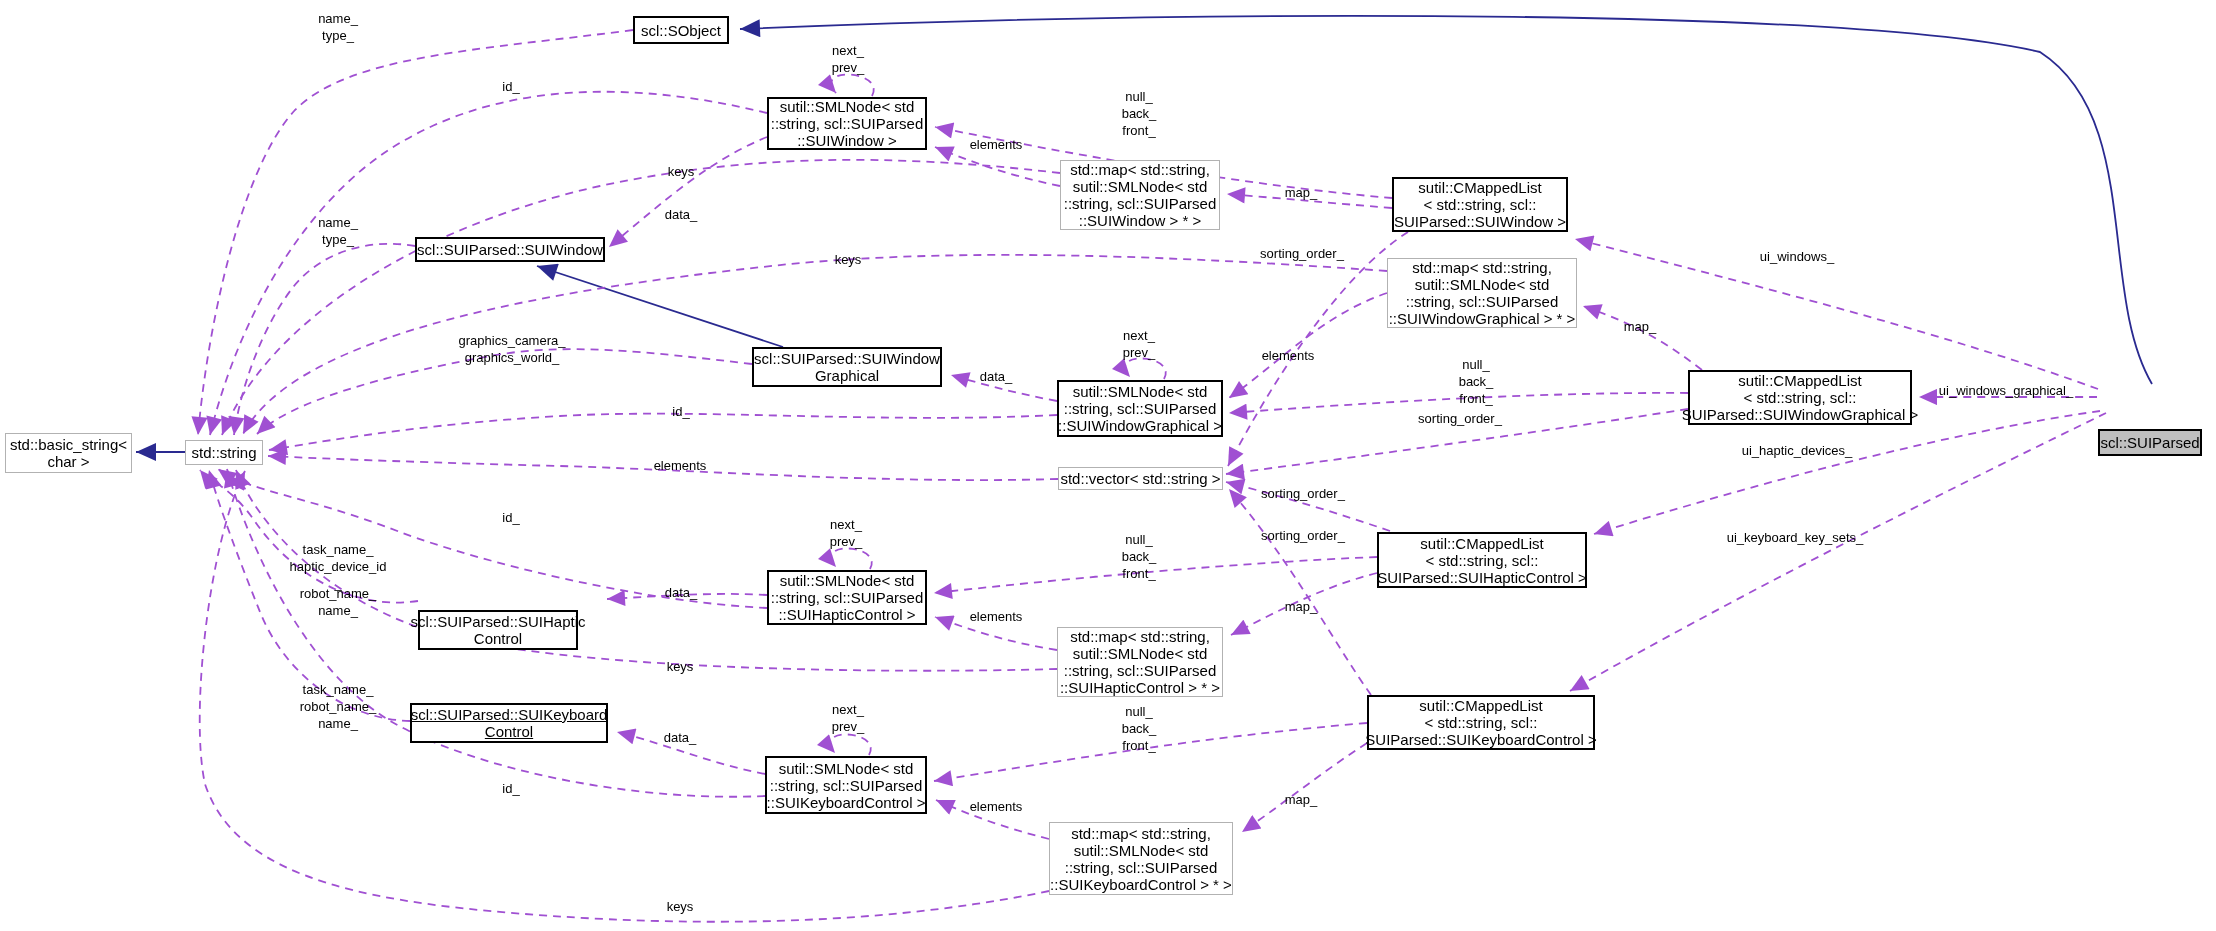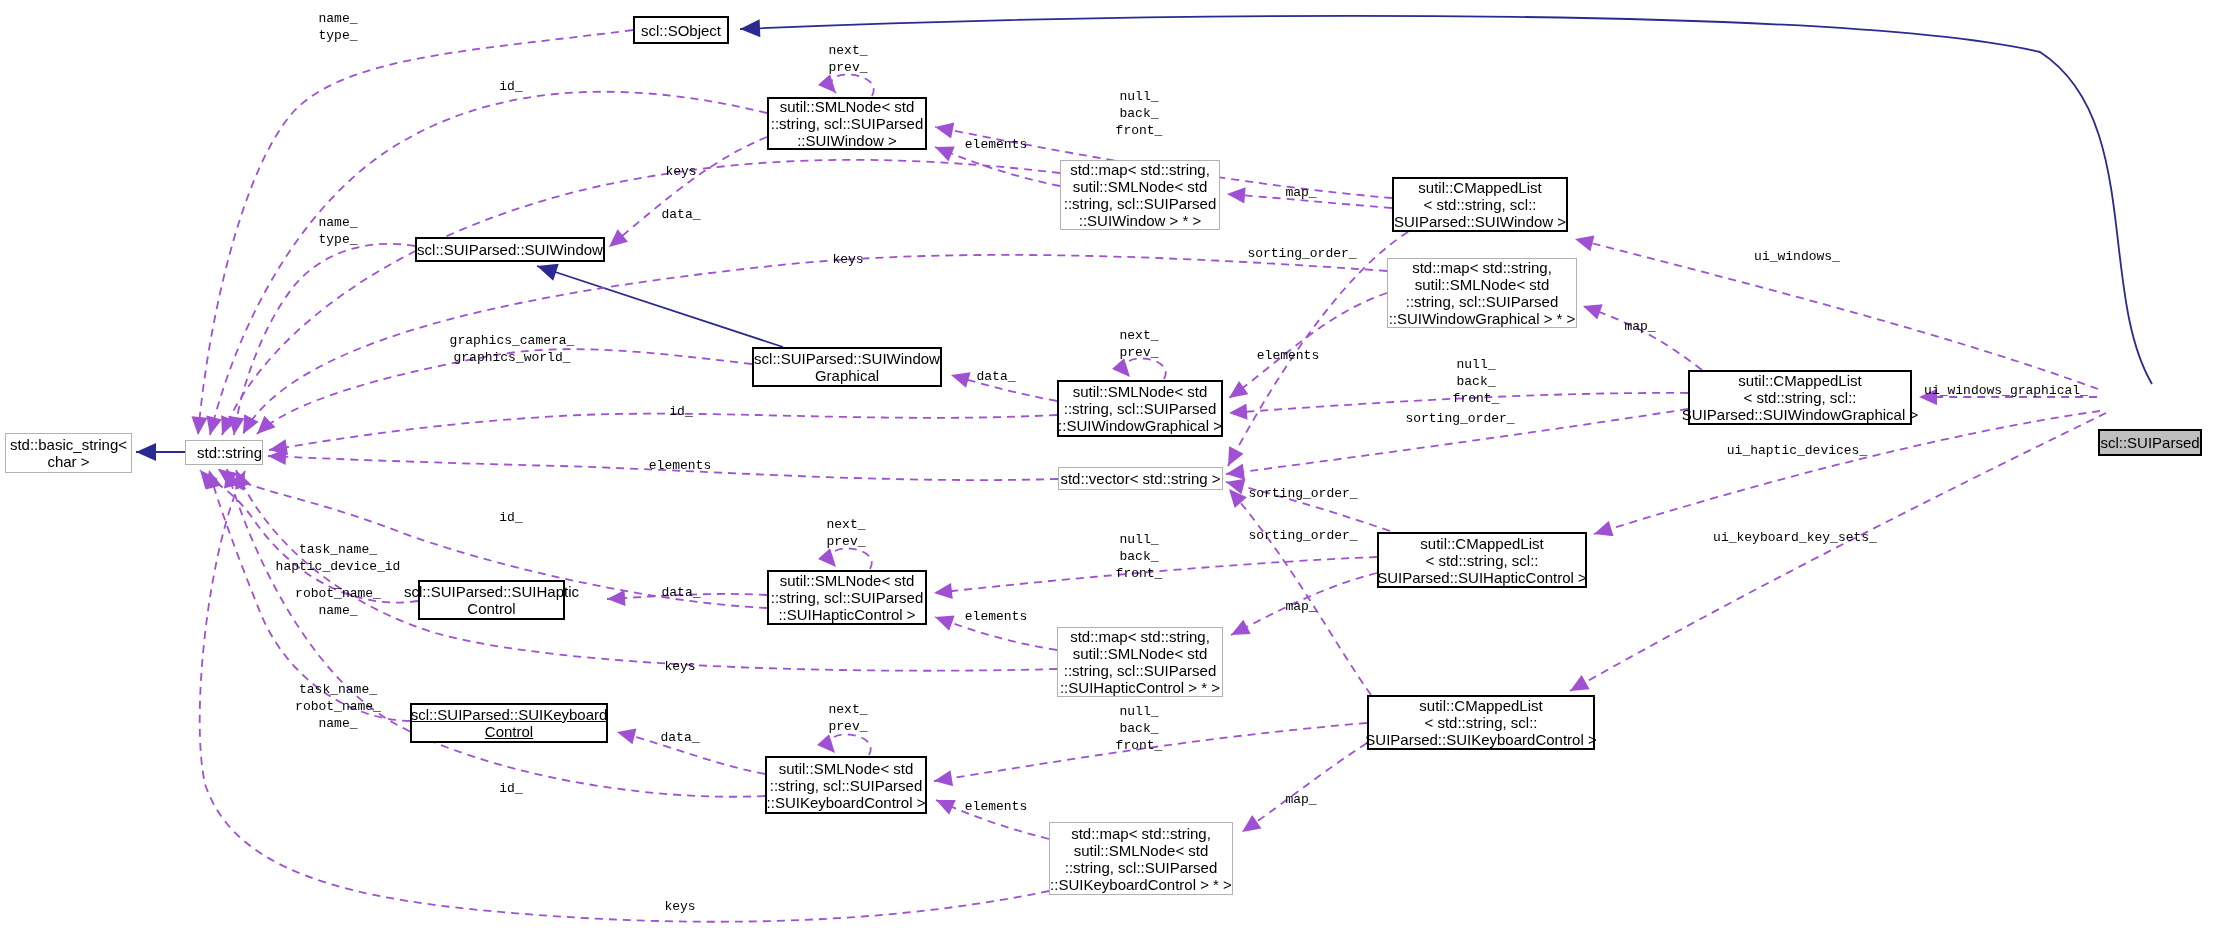--- a/index.html
+++ b/index.html
@@ -13,21 +13,21 @@
   .node{
     position:absolute;background:var(--nodebg);display:flex;flex-direction:column;
     align-items:center;justify-content:center;text-align:center;
     font-size:15px;line-height:17px;white-space:nowrap;box-sizing:border-box;
   }
   .node.main{border:2px solid var(--nodeborder);}
   .node.template{border:1.5px solid var(--tplborder);}
   .node.highlight{border:2px solid var(--nodeborder);background:var(--hibg);margin-top:44px;}
   .elabel{
     position:absolute;text-align:center;font-size:13px;line-height:17px;
-    white-space:nowrap;transform:translateX(-50%);font-family:Liberation Mono, monospace;
+    white-space:nowrap;transform:translateX(-50%);
   }
 </style>
 </head>
 <body>
 
 <div id="stage" style="--usage: #a050d2; --inherit: #2a2a90; --nodebg: #ffffff; --nodeborder: #000000; --tplborder: #b2b2b2; --hibg: #bfbfbf;">
   <svg id="edges" viewBox="0 0 2216 931">
     <defs>
       <marker id="ap" viewBox="0 0 10 9" refX="10" refY="4.5" markerWidth="11" markerHeight="9" orient="auto">
         <path d="M0,0 L10,4.5 L0,9 z" style="fill:var(--usage)"></path>
@@ -130,27 +130,27 @@
       <div>&lt; std::string, scl::</div>
       <div>SUIParsed::SUIWindowGraphical &gt;</div>
     </div>
     <div class="node highlight" style="left: 2098px; top: 385px; width: 104px; height: 27px;">
       <div>scl::SUIParsed</div>
     </div>
     <div class="node template" style="left: 5px; top: 433px; width: 127px; height: 40px;">
       <div>std::basic_string&lt;</div>
       <div>char &gt;</div>
     </div>
-    <div class="node template" style="left: 185px; top: 440px; width: 78px; height: 25px; align-items: flex-end;">
+    <div class="node template" style="left: 185px; top: 440px; width: 78px; height: 25px;">
       <div>std::string</div>
     </div>
     <div class="node template" style="left: 1058px; top: 467px; width: 165px; height: 23px;">
       <div>std::vector&lt; std::string &gt;</div>
     </div>
-    <div class="node main" style="left: 418px; top: 580px; width: 147px; height: 40px;">
+    <div class="node main" style="left: 418px; top: 610px; width: 160px; height: 40px;">
       <div>scl::SUIParsed::SUIHaptic</div>
       <div>Control</div>
     </div>
     <div class="node main" style="left: 767px; top: 570px; width: 160px; height: 55px;">
       <div>sutil::SMLNode&lt; std</div>
       <div>::string, scl::SUIParsed</div>
       <div>::SUIHapticControl &gt;</div>
     </div>
     <div class="node main" style="left: 1377px; top: 532px; width: 210px; height: 56px;">
       <div>sutil::CMappedList</div>

